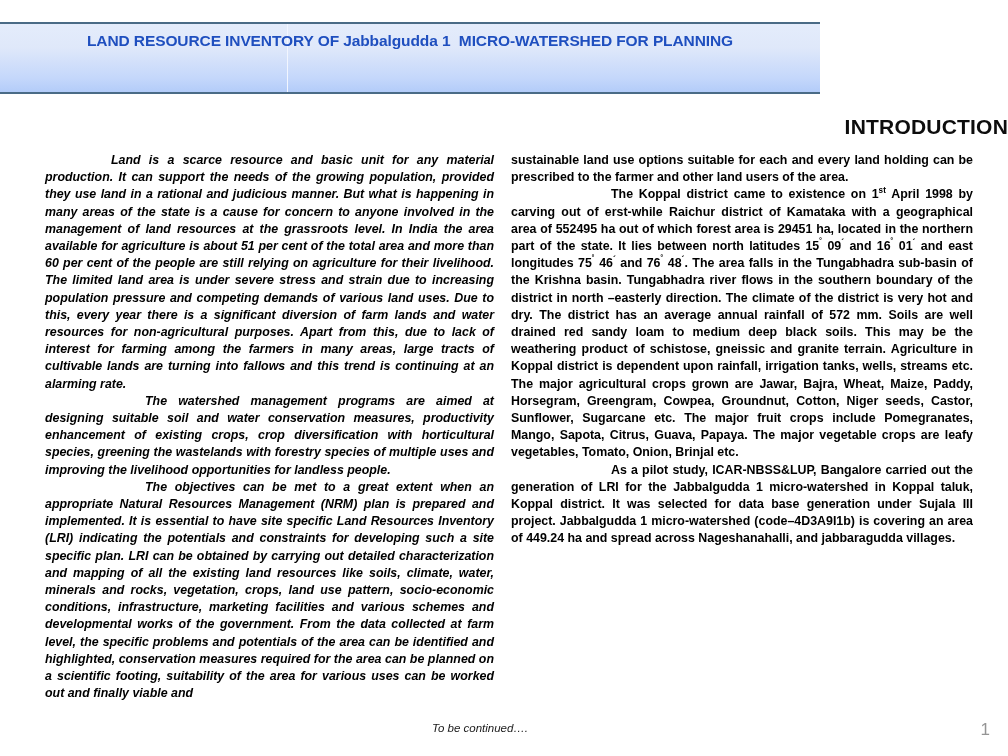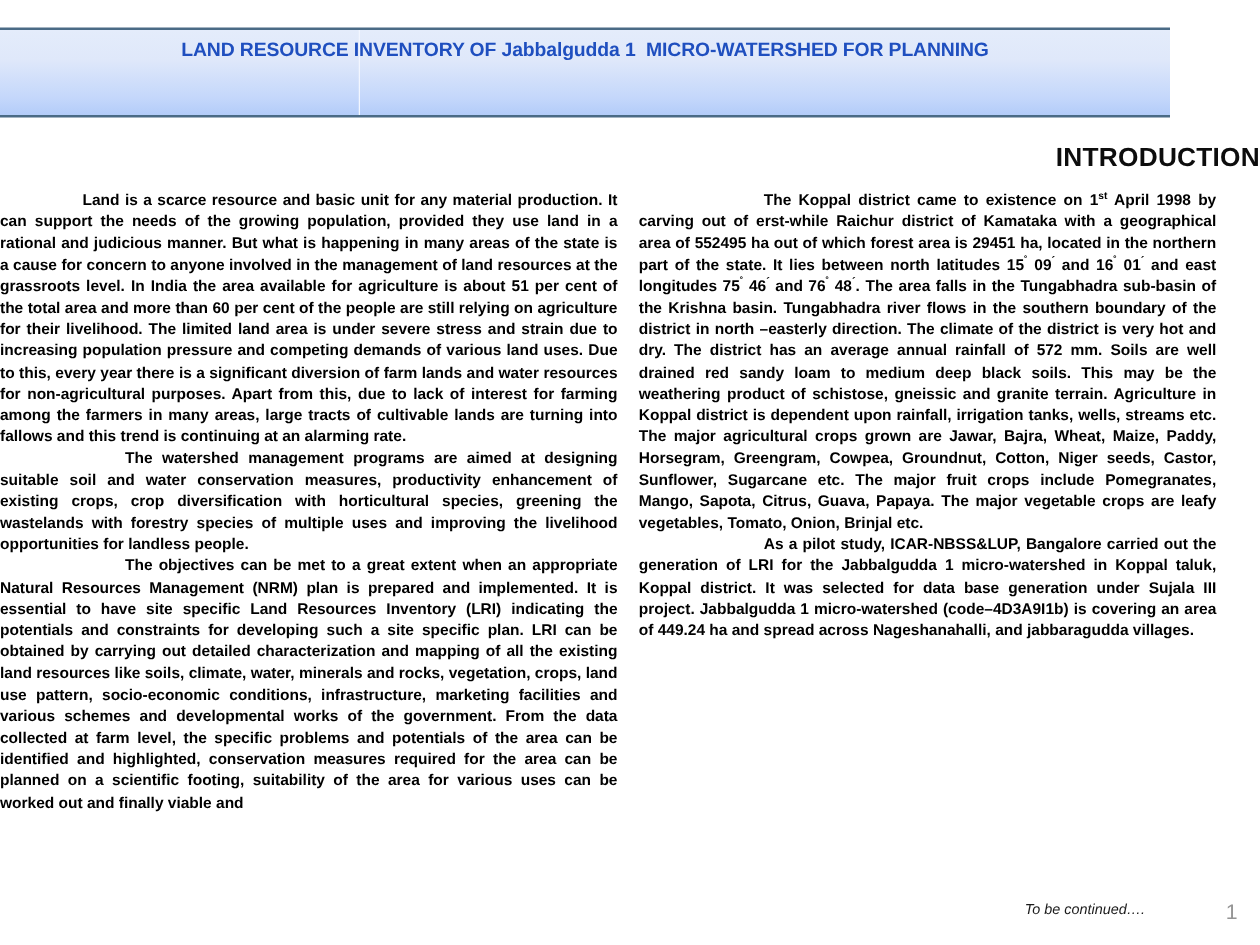--- a/index.html
+++ b/index.html
@@ -14,21 +14,21 @@
     font-family: "Liberation Sans", sans-serif;
     overflow: hidden;
     position: relative;
   }
 
   
   .banner {
     position: absolute;
     left: 0;
     top: 22px;
-    width: 936px;
+    width: 820px;
     height: 72px;
     box-sizing: border-box;
     border-top: 2px solid #4a6b86;
     border-bottom: 2px solid #4a6b86;
     background: linear-gradient(to bottom, #e4ecfb 0%, #dfe8fa 35%, #c4d7fb 80%, #b3ccf9 100%);
     text-align: center;
     overflow: hidden;
   }
   .banner-divider {
     position: absolute;
@@ -89,21 +89,23 @@
     font-size: 12.4px;
     line-height: 17.2px;
     color: #000000;
     text-align: justify;
     font-weight: bold;
     -webkit-hyphens: none;
     hyphens: none;
   }
   .col.left {
     width: 504px;
+    padding-left: 45px;
     padding-right: 10px;
+    font-style: italic;
   }
   .col.right {
     width: 504px;
     padding-left: 7px;
     padding-right: 35px;
   }
   .col p {
     margin: 0 0 0 0;
     text-indent: 0;
     text-align: justify;
@@ -127,22 +129,22 @@
     vertical-align: super;
     line-height: 0;
   }
 
   
   .footer-note {
     position: absolute;
     left: 0;
     top: 722px;
     width: 1008px;
-    text-align: right;
-    padding-right: 92px;
+    text-align: center;
+    padding-right: 48px;
     box-sizing: border-box;
     font-size: 11.5px;
     font-style: italic;
     color: #1a1a1a;
   }
   .page-number {
     position: absolute;
     right: 18px;
     top: 720px;
     font-size: 17px;
@@ -162,20 +164,21 @@
 
 <div class="columns">
 
   <div class="col left">
     <p class="indent">Land is a scarce resource and basic unit for any material production. It can support the needs of the growing population, provided they use land in a rational and judicious manner. But what is happening in many areas of the state is a cause for concern to anyone involved in the management of land resources at the grassroots level. In India the area available for agriculture is about 51 per cent of the total area and more than 60 per cent of the people are still relying on agriculture for their livelihood. The limited land area is under severe stress and strain due to increasing population pressure and competing demands of various land uses. Due to this, every year there is a significant diversion of farm lands and water resources for non-agricultural purposes. Apart from this, due to lack of interest for farming among the farmers in many areas, large tracts of cultivable lands are turning into fallows and this trend is continuing at an alarming rate.</p>
     <p class="indent-lg">The watershed management programs are aimed at designing suitable soil and water conservation measures, productivity enhancement of existing crops, crop diversification with horticultural species, greening the wastelands with forestry species of multiple uses and improving the livelihood opportunities for landless people.</p>
     <p class="indent-lg">The objectives can be met to a great extent when an appropriate Natural Resources Management (NRM) plan is prepared and implemented. It is essential to have site specific Land Resources Inventory (LRI) indicating the potentials and constraints for developing such a site specific plan.  LRI can be obtained by carrying out detailed characterization and mapping of all the existing land resources like soils, climate, water, minerals and rocks, vegetation, crops, land use pattern, socio-economic conditions, infrastructure, marketing facilities and various schemes and developmental works of the government. From the data collected at farm level, the specific problems and potentials of the area can be identified and highlighted, conservation measures required for the area can be planned on a scientific footing, suitability of the area for various uses can be worked out and finally viable and</p>
   </div>
 
   <div class="col right">
+    <p class="flush">sustainable land use options suitable for each and every land holding can be prescribed to the farmer and other land users of the area.</p>
     <p class="indent-lg">
       <span>The Koppal district came to existence on 1</span><sup>st</sup><span> April 1998 by carving out of erst-while Raichur district of Kamataka with a geographical area of 552495 ha out of which forest area is 29451 ha, located in the northern part of the state. It lies between north latitudes 15</span><span class="deg">˚</span><span> 09</span><span class="deg">´</span><span> and 16</span><span class="deg">˚</span><span>  01</span><span class="deg">´</span><span> and east longitudes 75</span><span class="deg">˚</span><span> 46</span><span class="deg">´</span><span> and 76</span><span class="deg">˚</span><span> 48</span><span class="deg">´</span><span>. The area falls in the Tungabhadra sub-basin of the Krishna basin. Tungabhadra river flows in the southern boundary of the district in north –easterly direction. The climate of the district is very hot and dry. The district has an average annual rainfall of 572 mm. Soils are well drained red sandy loam to medium deep black soils. This may be the weathering product of schistose, gneissic and granite terrain. Agriculture in Koppal district is dependent upon rainfall, irrigation tanks, wells, streams etc. The major agricultural crops grown are Jawar, Bajra, Wheat, Maize, Paddy, Horsegram, Greengram, Cowpea, Groundnut, Cotton, Niger seeds, Castor, Sunflower, Sugarcane etc. The major fruit crops include Pomegranates, Mango, Sapota, Citrus, Guava, Papaya. The major vegetable crops are leafy vegetables, Tomato, Onion, Brinjal etc.</span>
     </p>
     <p class="indent-lg">As a pilot study, ICAR-NBSS&amp;LUP, Bangalore carried out the generation of LRI for the Jabbalgudda 1  micro-watershed in Koppal taluk, Koppal district. It was selected for data base generation under Sujala III project. Jabbalgudda 1 micro-watershed (code–4D3A9I1b) is covering an area of 449.24 ha and spread across Nageshanahalli, and jabbaragudda villages.</p>
   </div>
 
 </div>
 
 <div class="footer-note">To be continued….</div>
 <div class="page-number">1</div>

